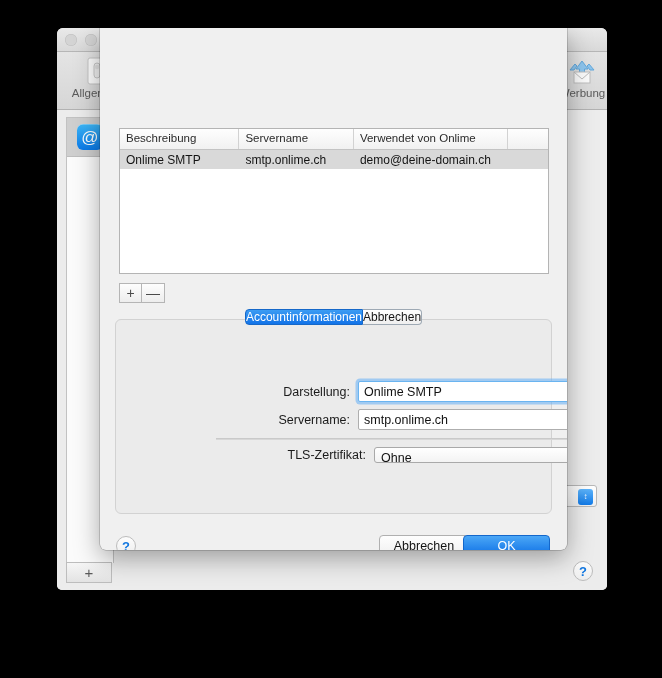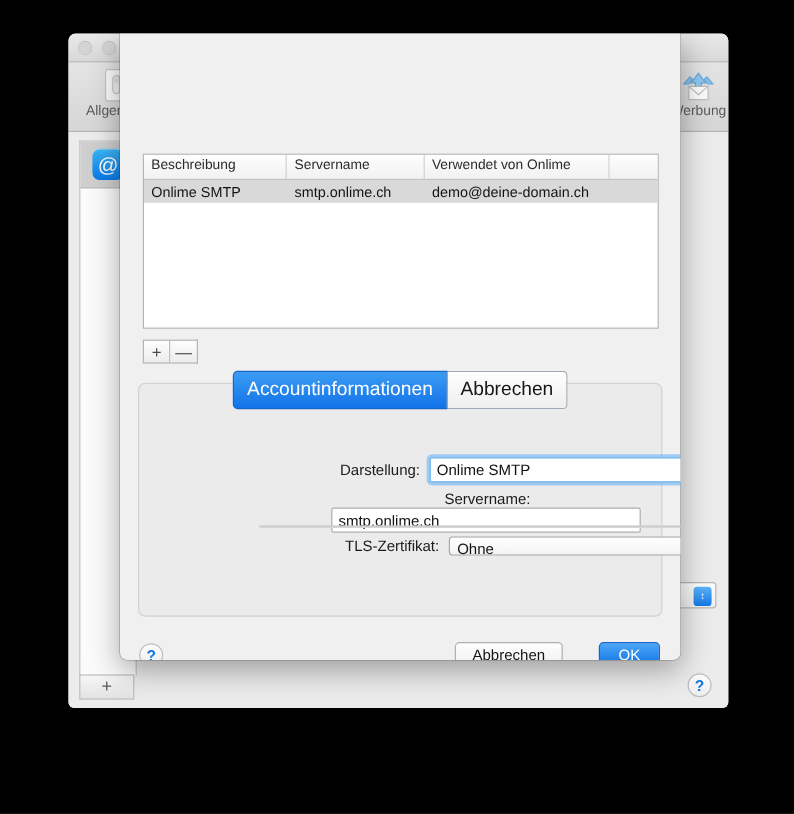--- a/index.html
+++ b/index.html
@@ -264,23 +264,23 @@
   
   #tabs {
     position: absolute;
     top: 281px;
     left: 0; right: 0;
     display: flex;
     justify-content: center;
     z-index: 3;
   }
   .seg {
-    height: 32px;
-    padding: 0 11px;
-    font-size: 16px;
+    height: 16px;
+    padding: 0 0;
+    font-size: 12px;
     display: flex; align-items: center; justify-content: center;
     border: 0.5px solid #9ea9b4;
     box-sizing: border-box;
     background: linear-gradient(to bottom, #fefefe, #efefef);
     color: #171717;
   }
   .seg.first { border-radius: 4px 0 0 4px; }
   .seg.last  { border-radius: 0 4px 4px 0; border-left: none; }
   .seg.active {
     background: linear-gradient(to bottom, #3c9cf3, #1273e8);
@@ -326,21 +326,21 @@
     outline: none;
     font-family: "Liberation Sans", sans-serif;
   }
   .finput.focused {
     border: 1px solid #6ab4f0;
     box-shadow: 0 0 0 2.5px rgba(100,175,245,0.55);
   }
   #row-beschreibung { left: 168px; top: 353px; }
   #row-beschreibung .flabel { width: 82px; }
   #row-beschreibung .finput { width: 258px; margin-left: 8px; }
-  #row-servername { left: 168px; top: 381px; flex-direction: column; }
+  #row-servername { left: 168px; top: 381px; }
   #row-servername .flabel { width: 82px; }
   #row-servername .finput { width: 258px; margin-left: 8px; }
 
   #panel-divider {
     position: absolute;
     left: 116px;
     top: 410px;
     width: 435px;
     height: 1px;
     background: #d7d7d7;
@@ -388,21 +388,21 @@
     right: 98px;
     top: 507px;
     width: 90px;
     background: linear-gradient(to bottom, #fefefe, #f0f0f0);
     border: 0.5px solid #b0b0b0;
     color: #141414;
   }
   #ok-btn {
     right: 17px;
     top: 507px;
-    width: 51px;
+    width: 87px;
     background: linear-gradient(to bottom, #4ba7f6, #1072e6);
     border: 0.5px solid #1367cb;
     color: #fff;
   }
 
   
   svg { display: block; }
 </style>
 </head>
 <body>

